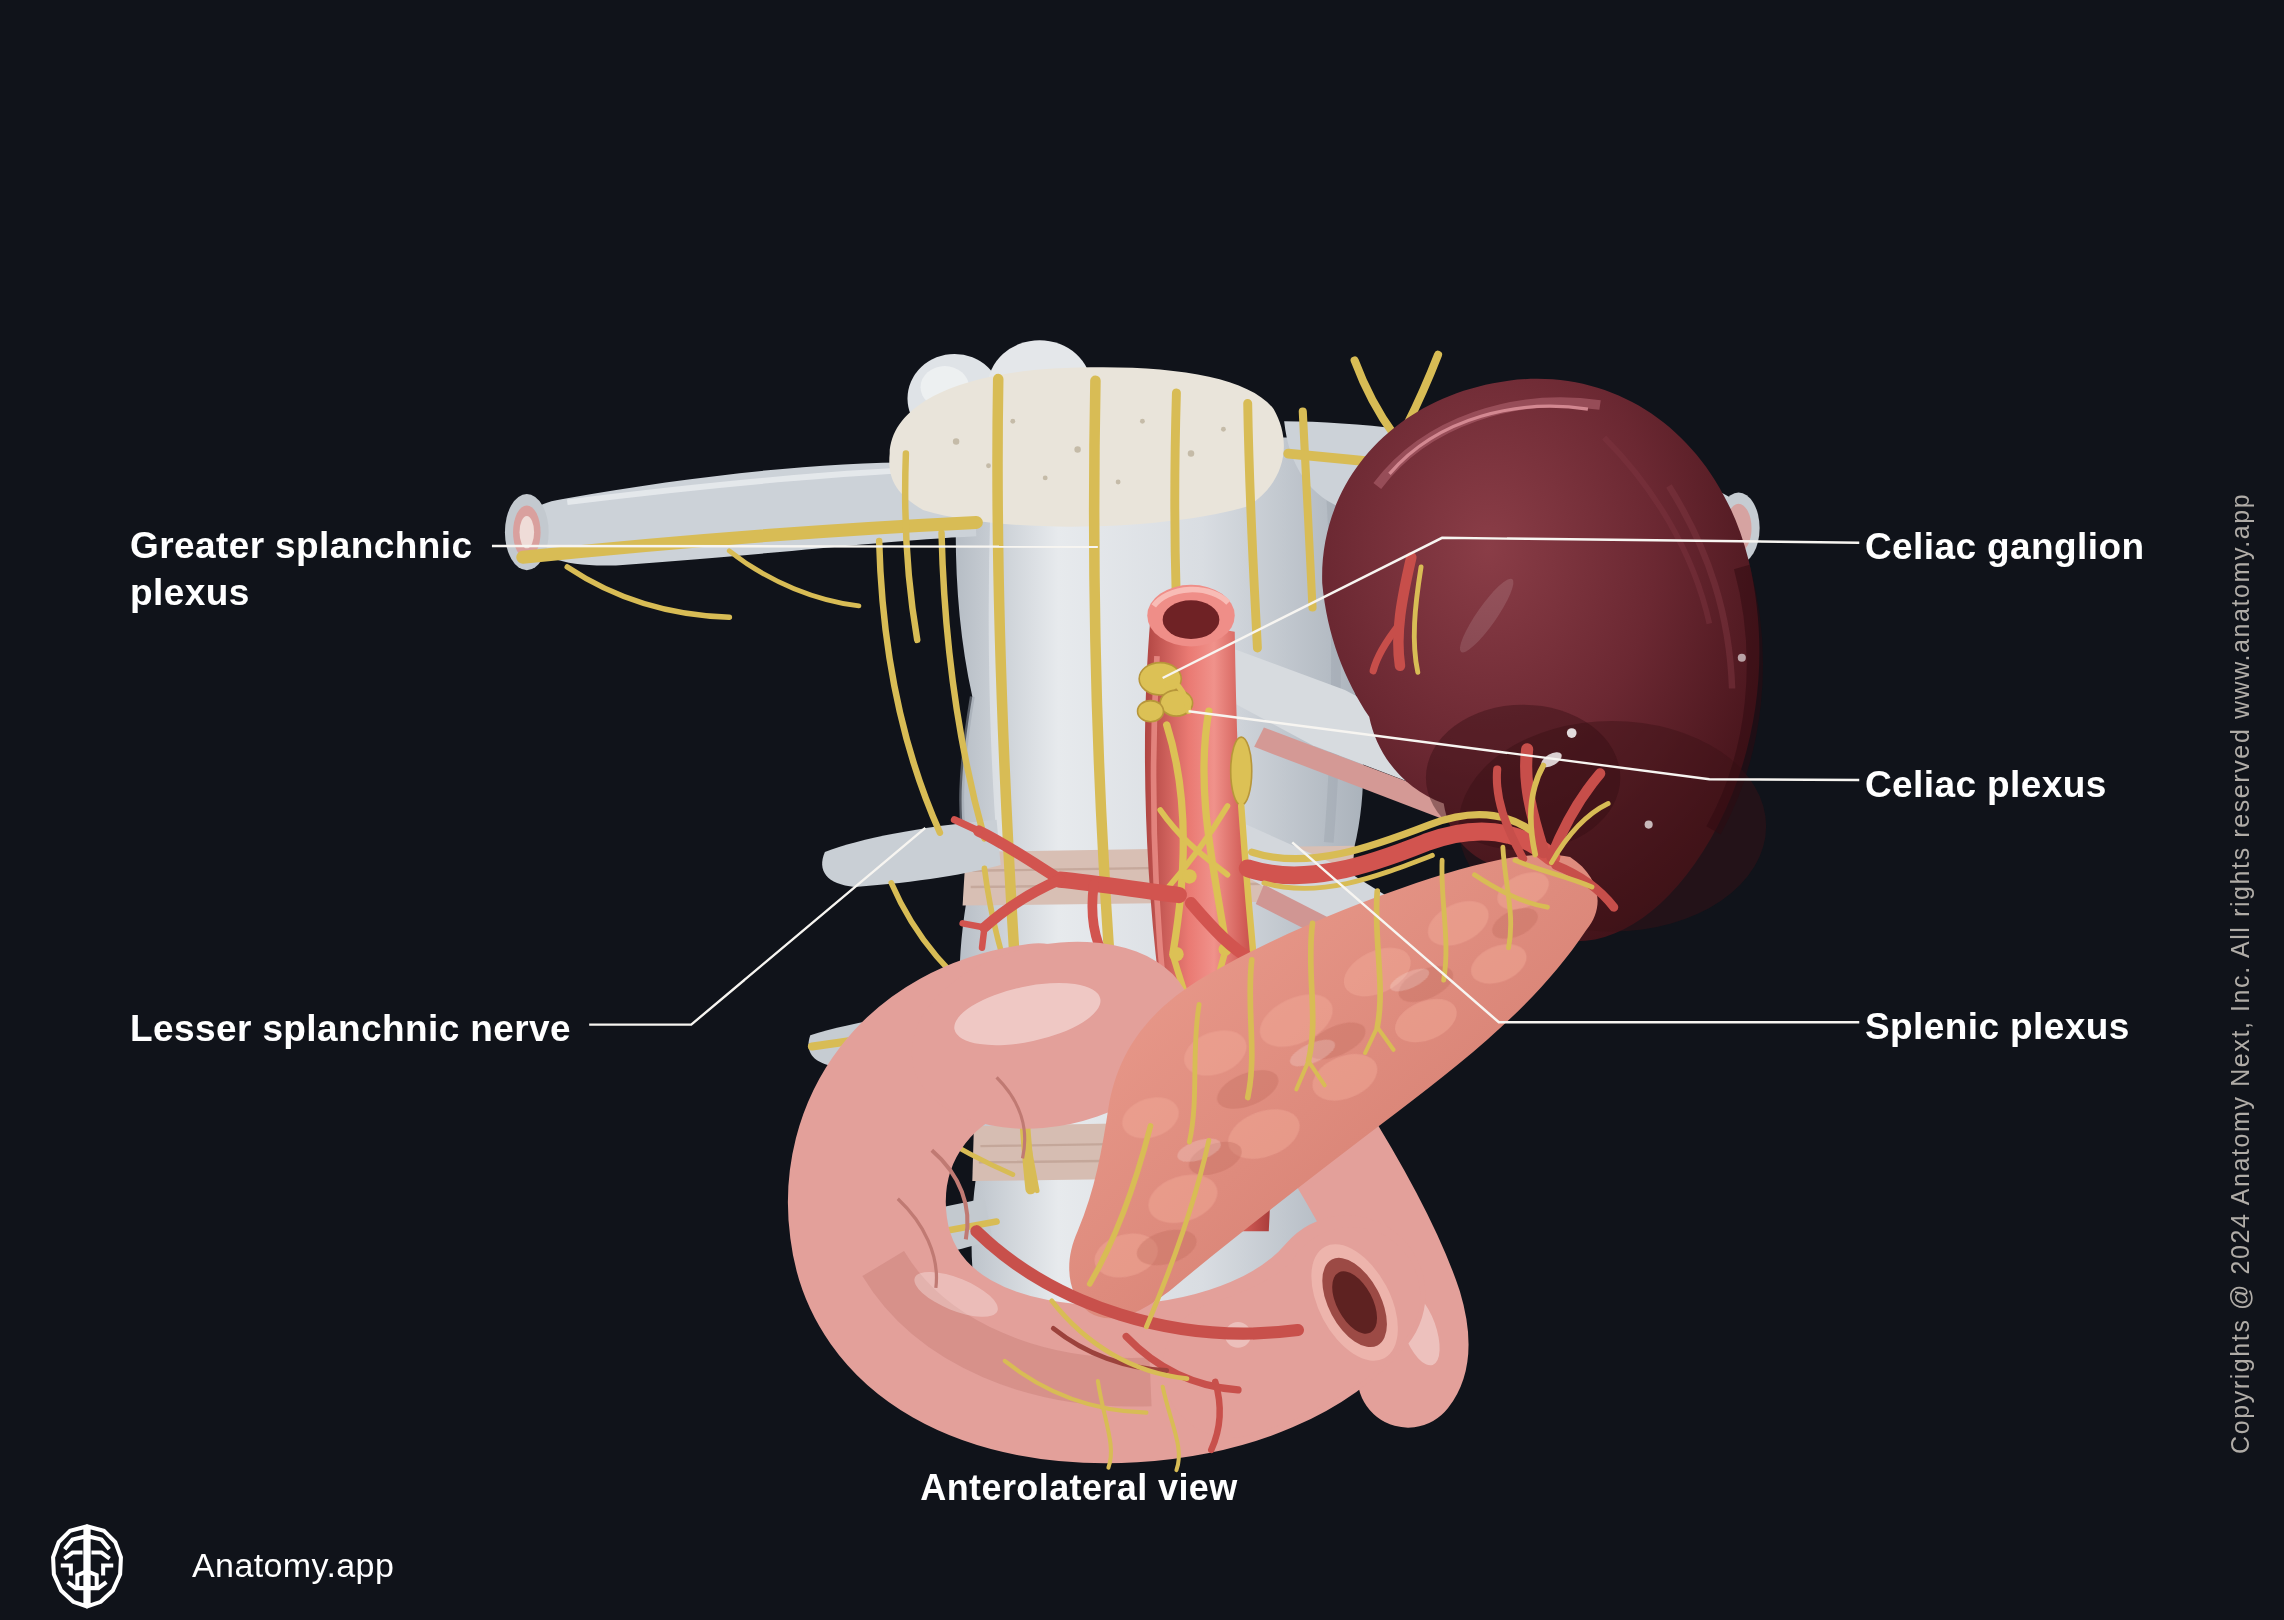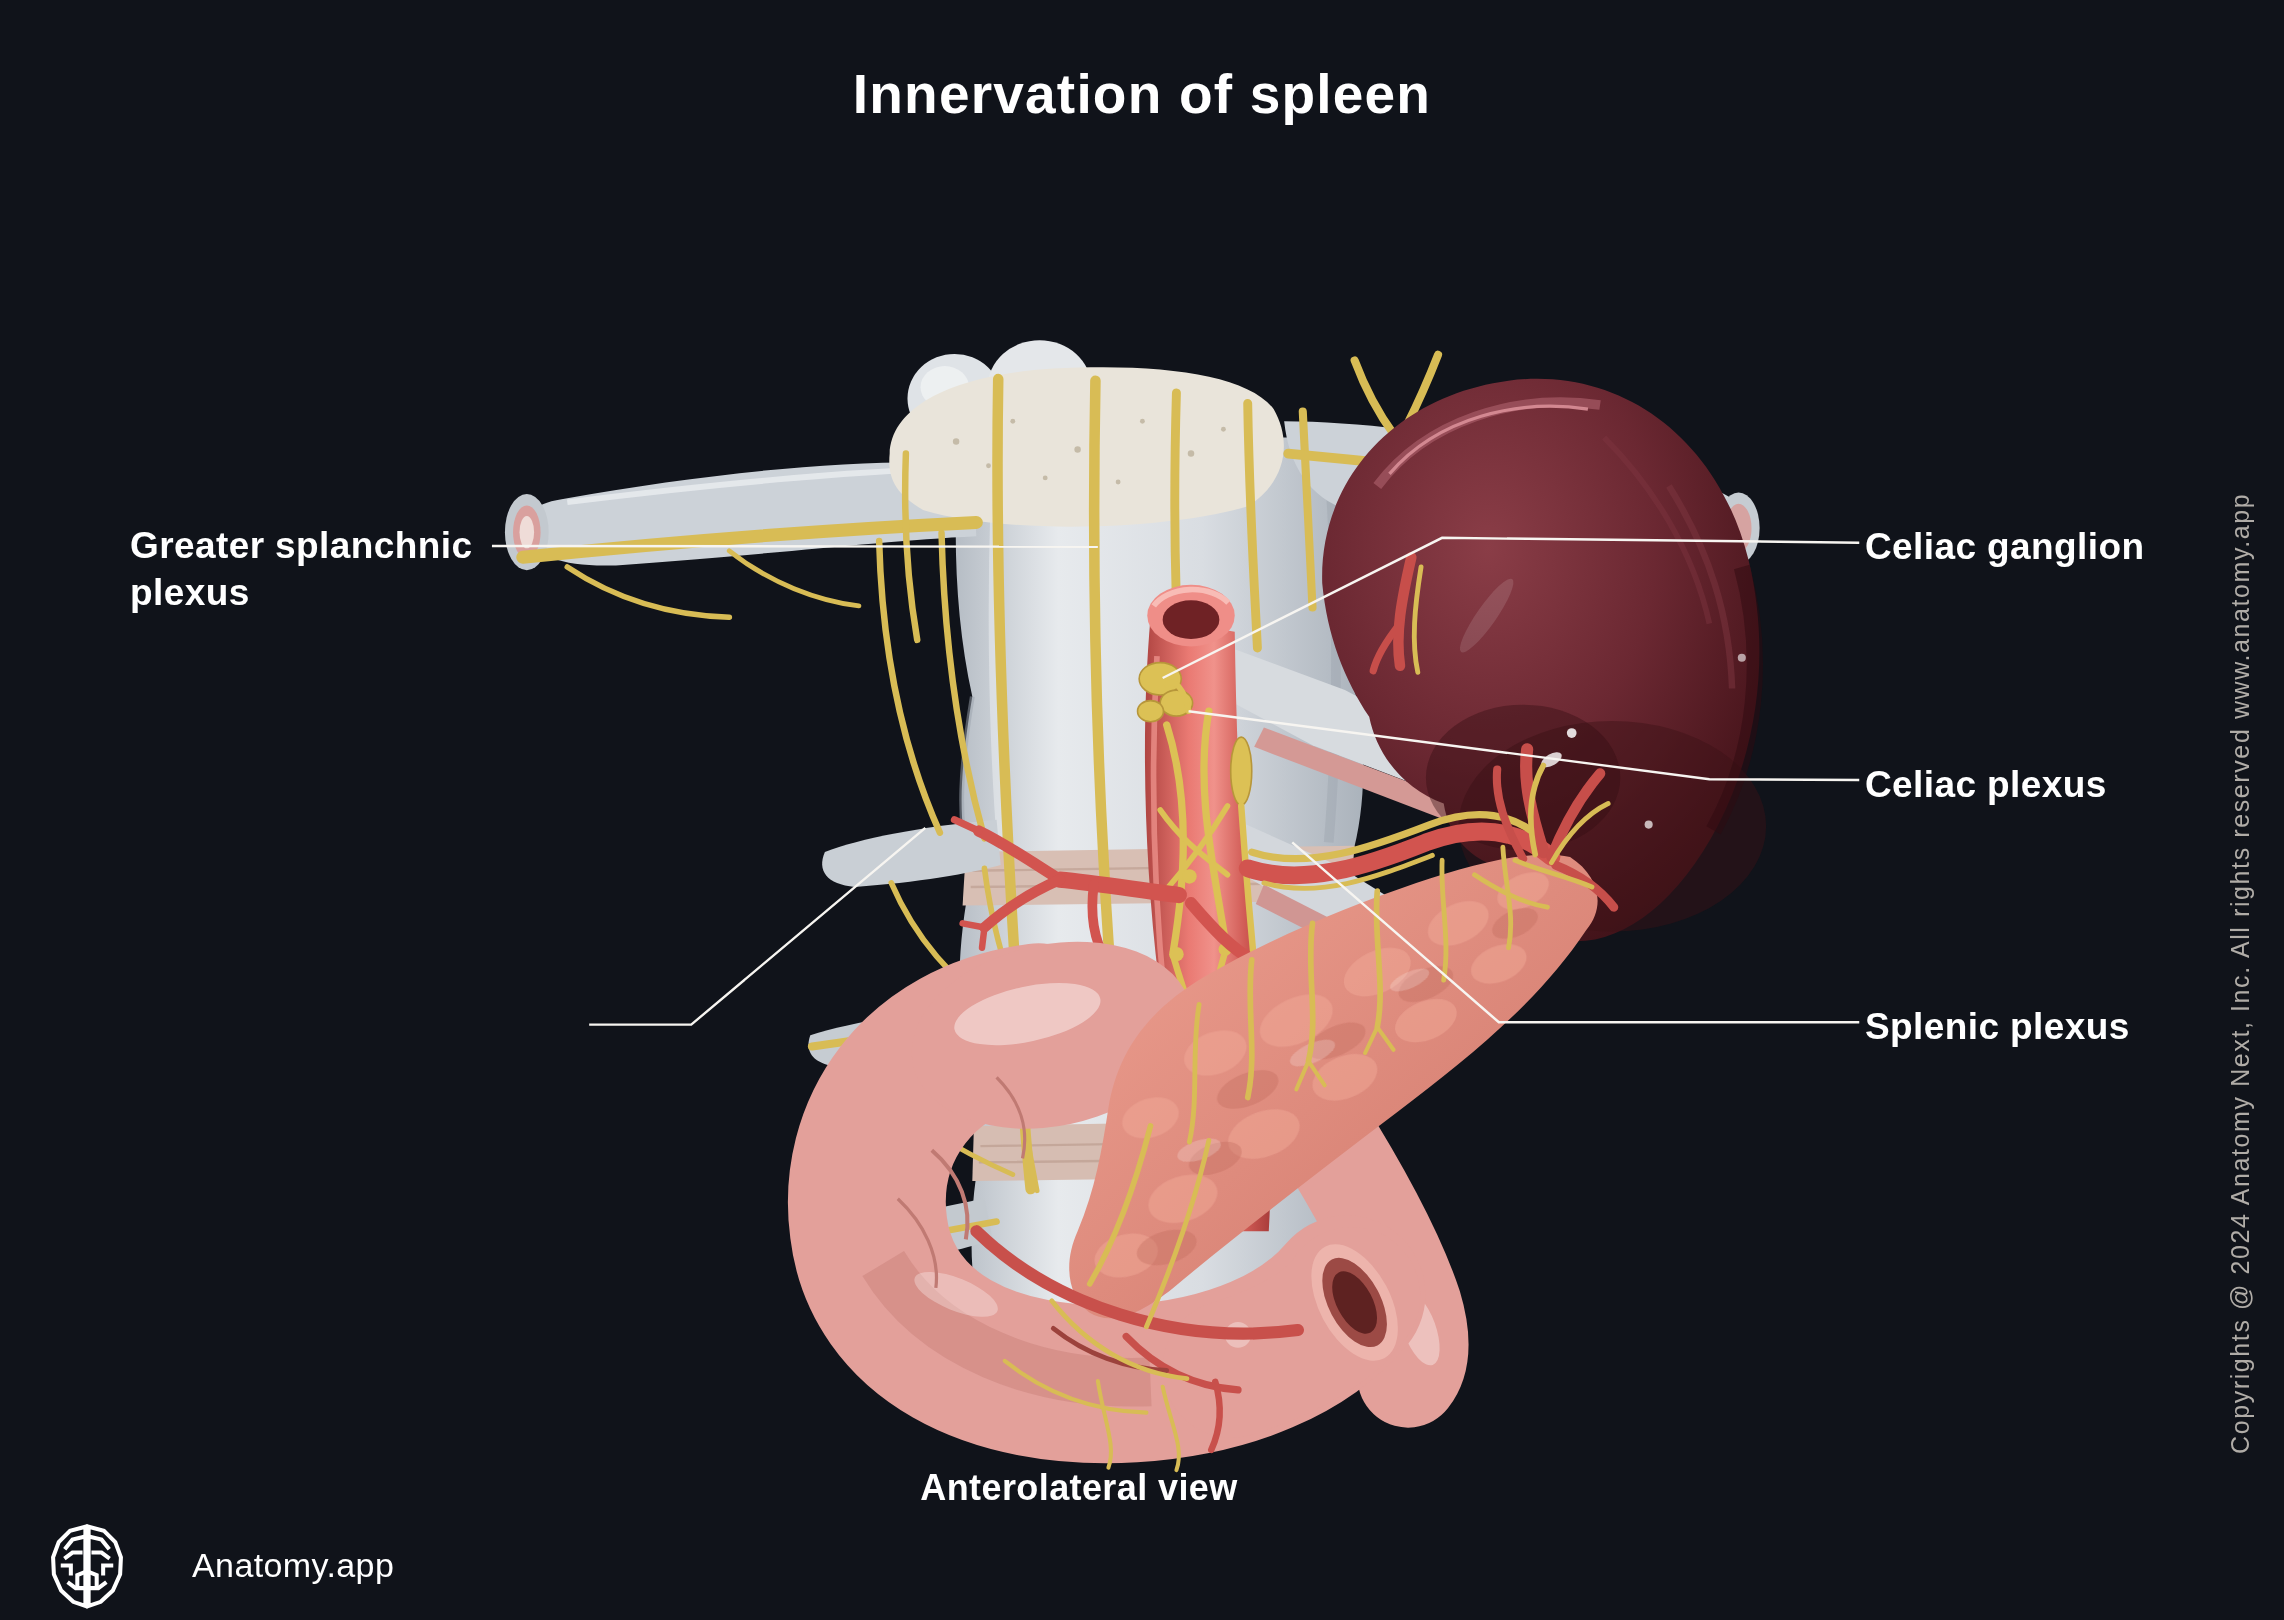--- a/index.html
+++ b/index.html
@@ -311,23 +311,23 @@
 
 <g stroke="#f7f5f1" stroke-width="3" fill="none">
   <path d="M607 674 L1355 675"></path>
   <path d="M727 1265 L853 1265 L1142 1022"></path>
   <path d="M2295 670 L1780 664 L1435 837"></path>
   <path d="M2295 963 L2110 962 L1467 878"></path>
   <path d="M2295 1262 L1850 1262 L1595 1040"></path>
 </g>
 </svg>
 
-<h1 class="title">Innervation of spleen</h1>
 
 <div class="lbl lbl-greater">Greater splanchnic plexus</div>
+<div class="lbl lbl-lesser">Lesser splanchnic nerve</div>
 <div class="lbl lbl-right lbl-cg">Celiac ganglion</div>
 <div class="lbl lbl-right lbl-cp">Celiac plexus</div>
 <div class="lbl lbl-right lbl-sp">Splenic plexus</div>
 
 <div class="caption">Anterolateral view</div>
 
 <div class="copyright">Copyrights @ 2024 Anatomy Next, Inc. All rights reserved www.anatomy.app</div>
 
 <div class="brand">
   <svg width="84" height="91" viewBox="0 0 104 112" stroke="#ffffff" stroke-width="5" fill="none" stroke-linejoin="miter" stroke-linecap="square">

